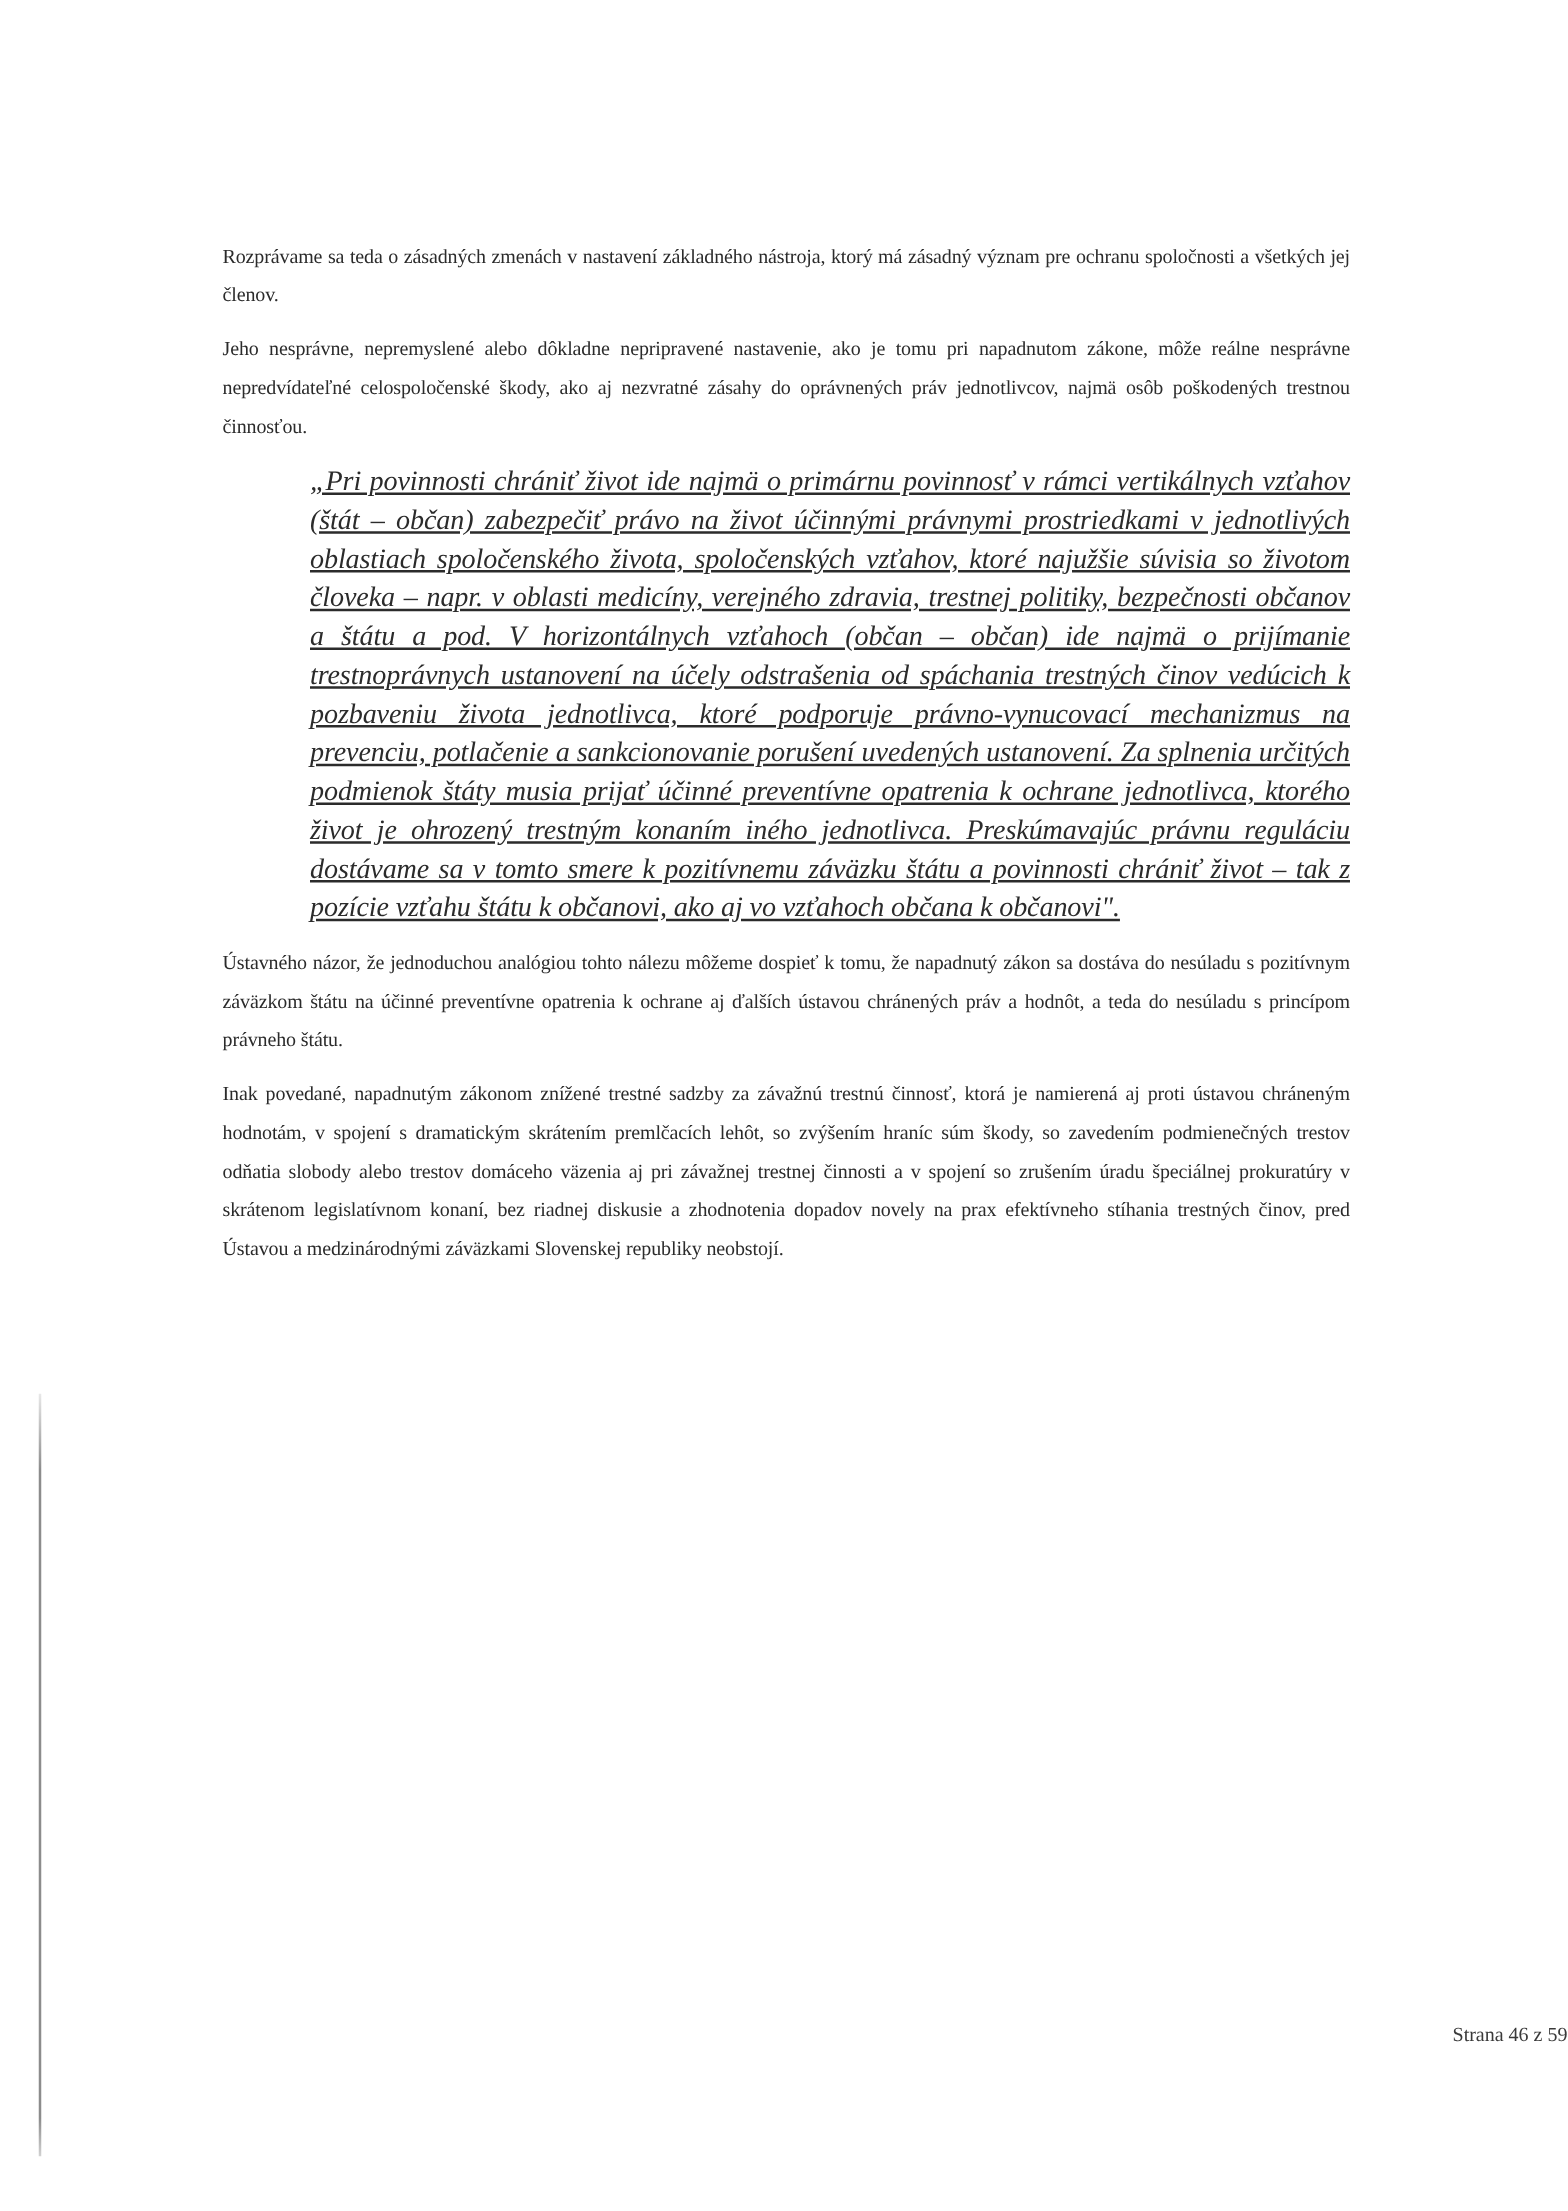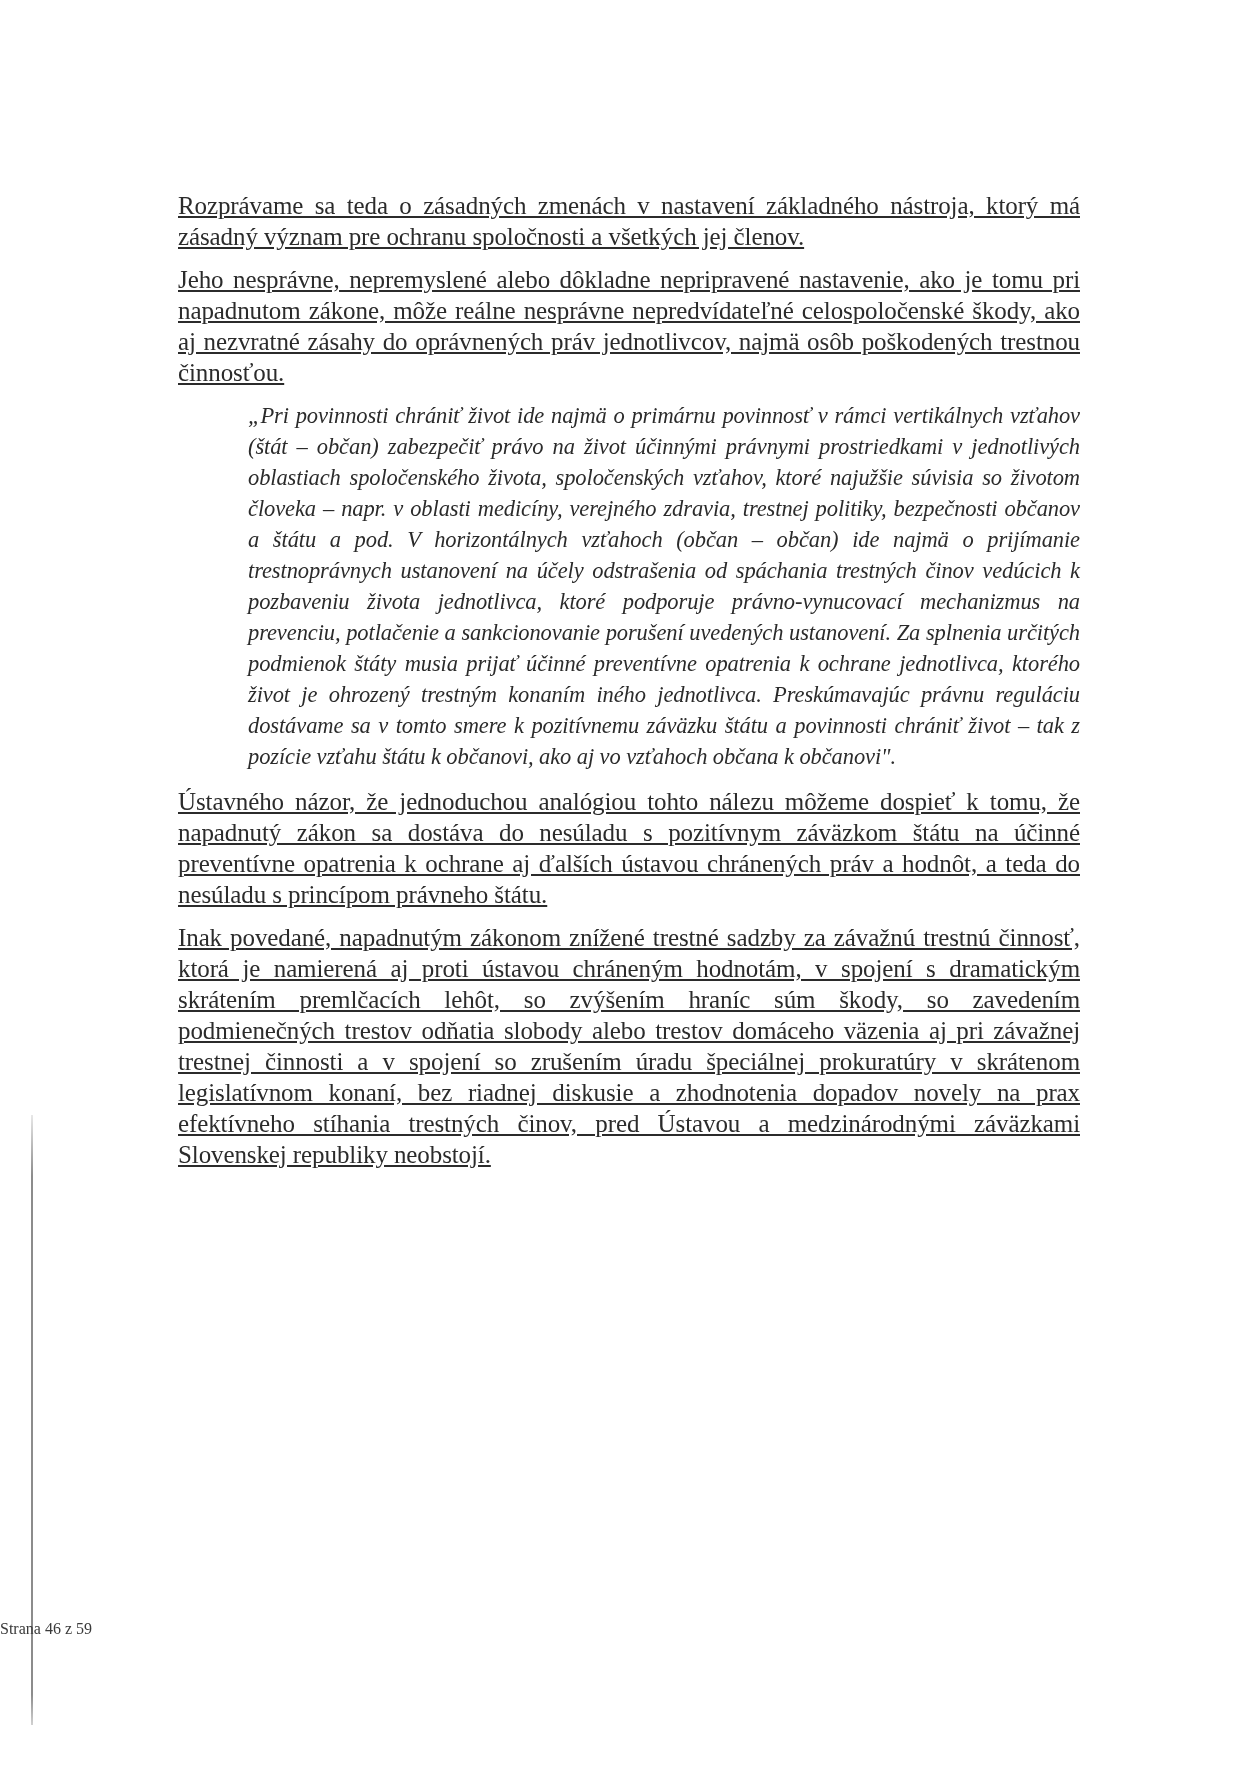--- a/index.html
+++ b/index.html
@@ -15,43 +15,43 @@
       font-family: "Liberation Serif", "DejaVu Serif", serif;
       color: #2b2b2b;
     }
     .page {
       position: absolute;
       left: 178px;
       top: 190px;
       width: 902px;
     }
     .para {
-      font-size: 25px;
+      font-size: 16px;
       line-height: 31px;
       text-align: justify;
       margin: 0 0 12px 0;
       letter-spacing: -0.1px;
-      text-decoration: underline;
     }
     .para.tight { margin-bottom: 10px; }
     .quote {
       margin: 12px 0 14px 70px;
       font-style: italic;
       font-size: 22.5px;
       line-height: 31px;
       text-align: justify;
       letter-spacing: -0.1px;
+      text-decoration: underline;
     }
     .bold { font-weight: bold; }
     .footer {
       position: absolute;
       top: 1620px;
       left: 0;
       width: 1254px;
-      text-align: left;
+      text-align: right;
       font-size: 16px;
       color: #3a3a3a;
     }
     .scan-line {
       position: absolute;
       left: 31px;
       top: 1115px;
       width: 2px;
       height: 610px;
       background: linear-gradient(to bottom, rgba(140,140,140,0.2), #8c8c8c 10%, #8c8c8c 95%, rgba(140,140,140,0.4));

